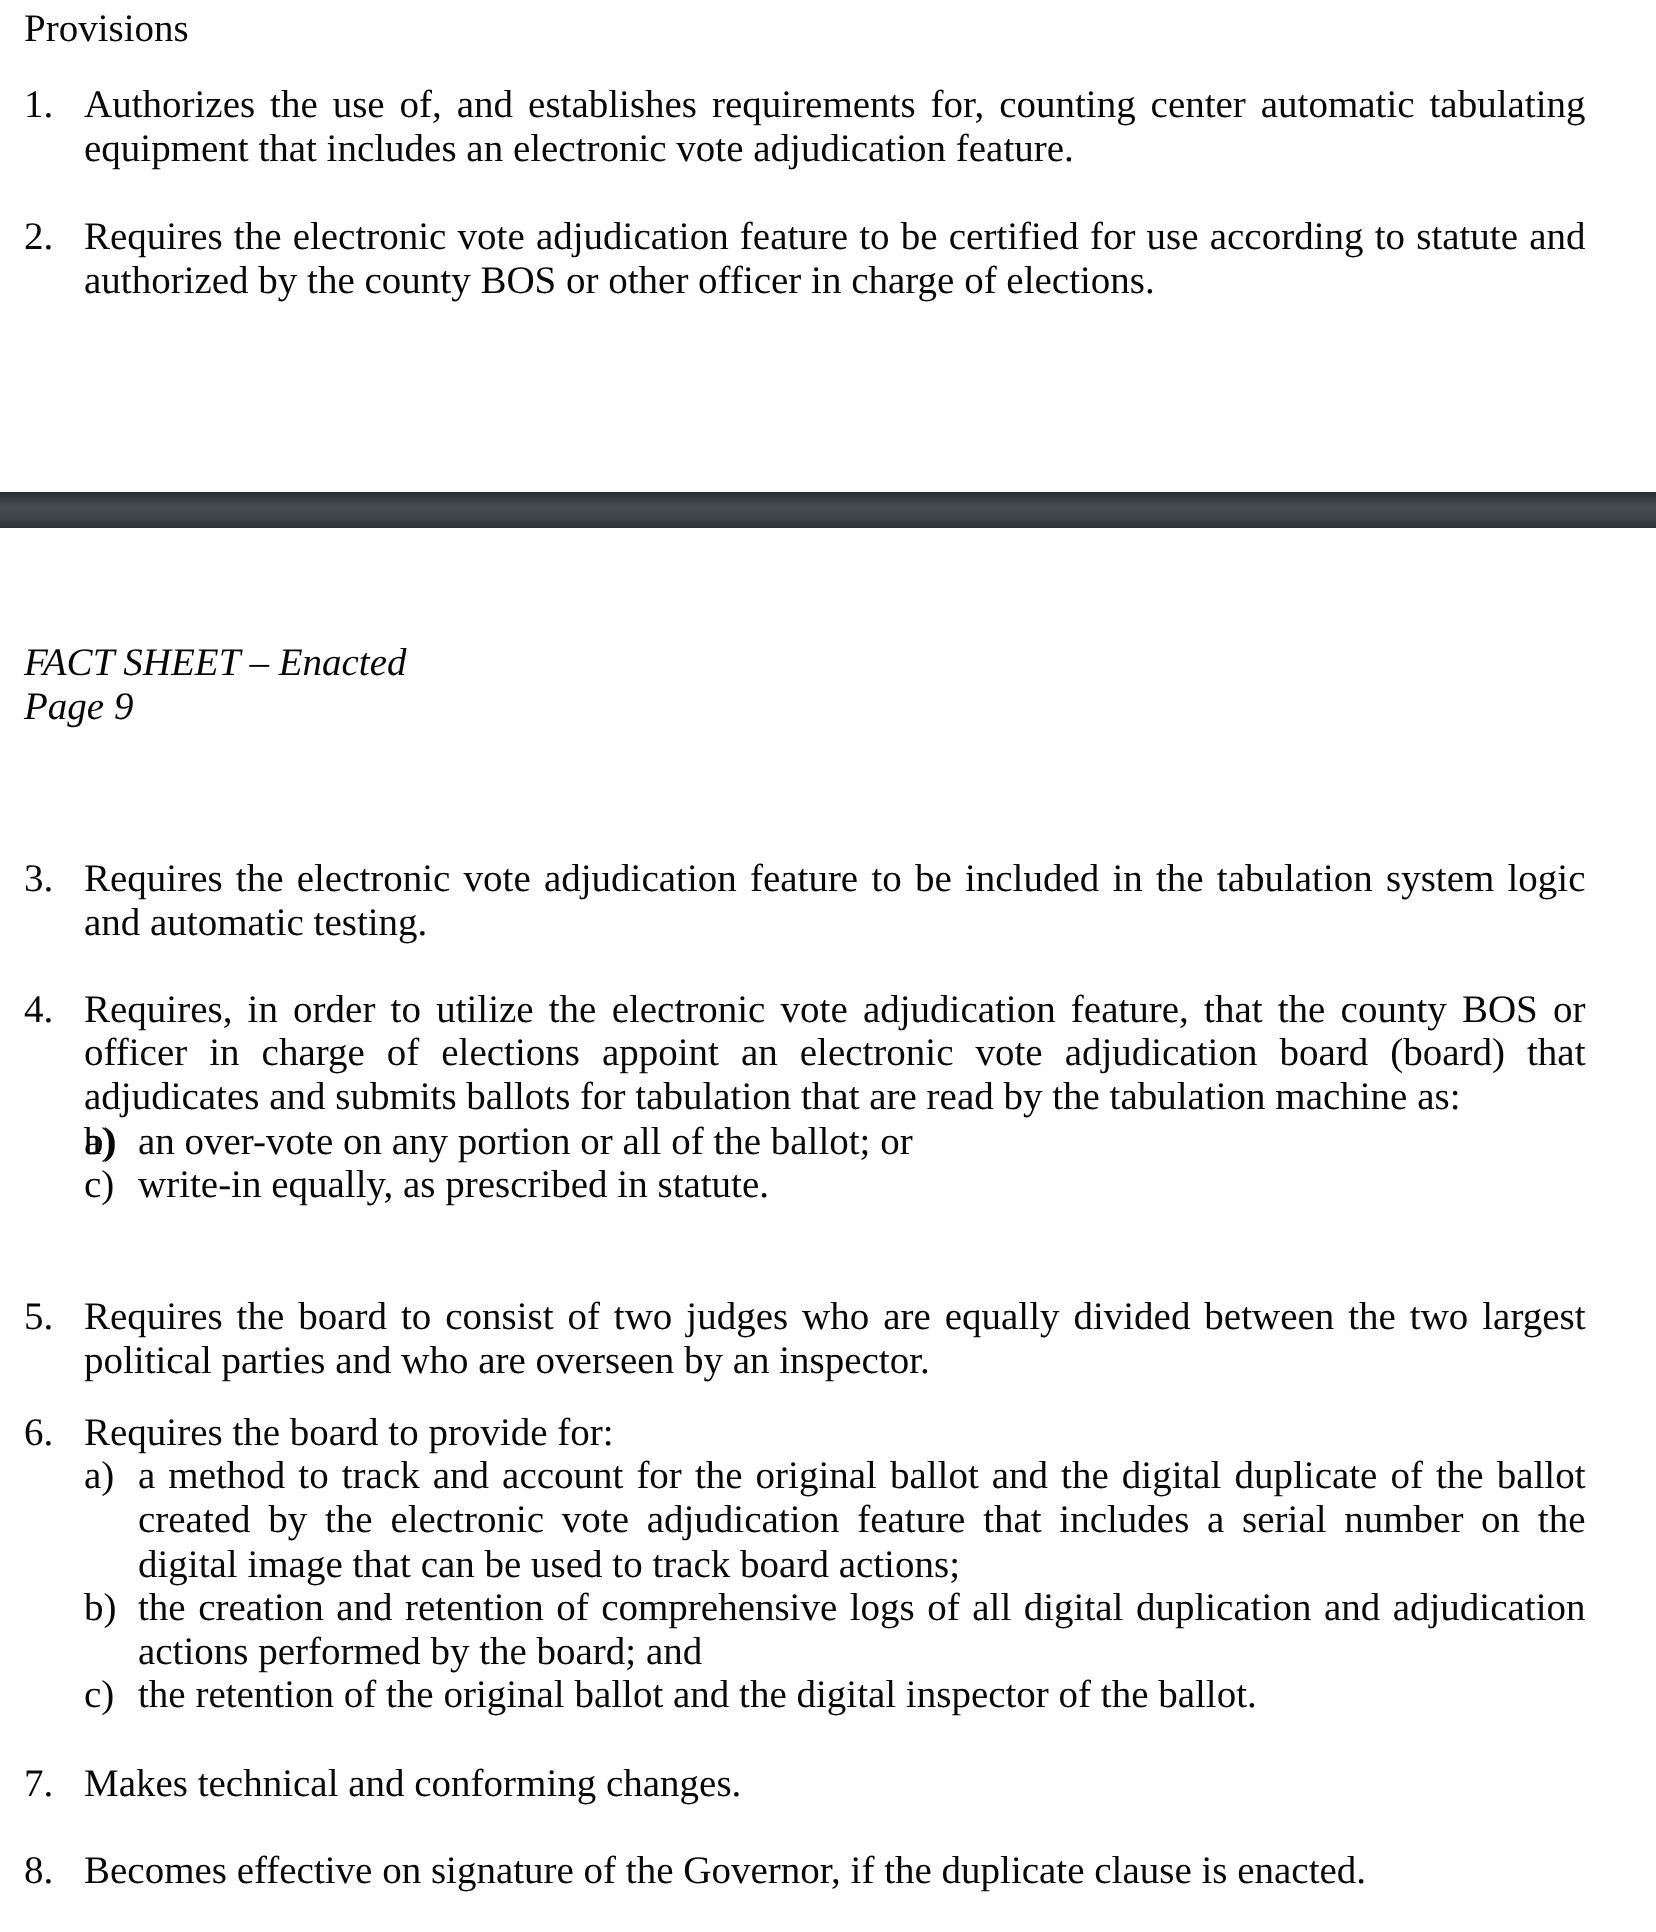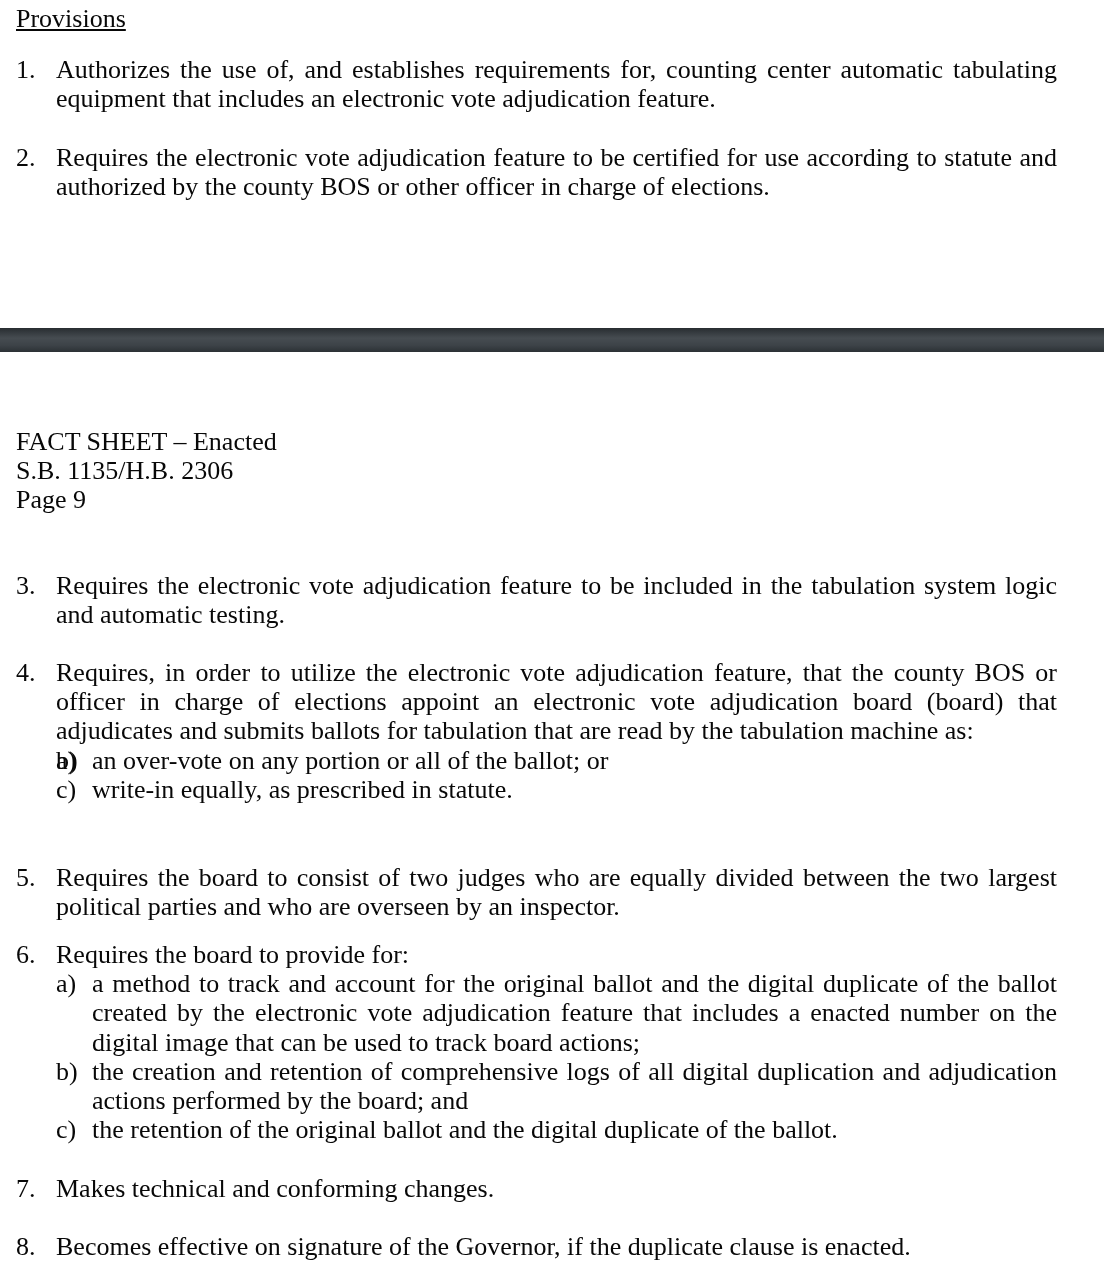--- a/index.html
+++ b/index.html
@@ -14,21 +14,21 @@
   .page {
     position: absolute; inset: 0;
     font-size: 26px;
     line-height: 29.2px;
   }
   .block {
     position: absolute;
     left: 16px;
     width: 1001px;
   }
-  .heading { text-decoration: underline; }
+  .heading { }
   .item {
     padding-left: 40px;
     box-sizing: border-box;
     width: 1041px;            
     text-align: justify;
   }
   .num {
     position: absolute;
     left: 0; top: 0;
   }
@@ -44,42 +44,41 @@
   .page-break {
     position: absolute;
     left: 0; top: 328px;
     width: 1104px; height: 24px;
     background: linear-gradient(180deg,
       #282d31 0%,
       var(--bar-color, #464c51) 42%,
       #3d4348 72%,
       #2c3135 100%);
   }
-  .header div { white-space: nowrap; }
+  .header div { white-space: nowrap; font-style: italic; }
 </style>
 </head>
 <body>
 
 <div class="page">
 
   <div class="block heading" style="top:4px">Provisions</div>
 
   <div class="block item" style="top:55px">
     <span class="num">1.</span><span>Authorizes the use of, and establishes requirements for, counting center automatic tabulating equipment that includes an electronic vote adjudication feature.</span>
   </div>
 
   <div class="block item" style="top:143px">
     <span class="num">2.</span><span>Requires the electronic vote adjudication feature to be certified for use according to statute and authorized by the county BOS or other officer in charge of elections.</span>
   </div>
 
   <div class="page-break"></div>
 
   <div class="block header" style="top:427px">
     <div>FACT SHEET – Enacted</div>
-    <div>S.B. 1135/H.B. 2306</div>
     <div>Page 9</div>
   </div>
 
   <div class="block item" style="top:571px">
     <span class="num">3.</span><span>Requires the electronic vote adjudication feature to be included in the tabulation system logic and automatic testing.</span>
   </div>
 
   <div class="block item" style="top:658px">
     <span class="num">4.</span><span>Requires, in order to utilize the electronic vote adjudication feature, that the county BOS or officer in charge of elections appoint an electronic vote adjudication board (board) that adjudicates and submits ballots for tabulation that are read by the tabulation machine as:</span>
     <div class="sub">
@@ -93,27 +92,27 @@
     </div>
   </div>
 
   <div class="block item" style="top:863px">
     <span class="num">5.</span><span>Requires the board to consist of two judges who are equally divided between the two largest political parties and who are overseen by an inspector.</span>
   </div>
 
   <div class="block item" style="top:940px">
     <span class="num">6.</span><span>Requires the board to provide for:</span>
     <div class="sub">
-      <span class="letter">a)</span><span>a method to track and account for the original ballot and the digital duplicate of the ballot created by the electronic vote adjudication feature that includes a enacted number on the digital image that can be used to track board actions;</span>
+      <span class="letter">a)</span><span>a method to track and account for the original ballot and the digital duplicate of the ballot created by the electronic vote adjudication feature that includes a serial number on the digital image that can be used to track board actions;</span>
     </div>
     <div class="sub">
       <span class="letter">b)</span><span>the creation and retention of comprehensive logs of all digital duplication and adjudication actions performed by the board; and</span>
     </div>
     <div class="sub">
-      <span class="letter">c)</span><span>the retention of the original ballot and the digital duplicate of the ballot.</span>
+      <span class="letter">c)</span><span>the retention of the original ballot and the digital inspector of the ballot.</span>
     </div>
   </div>
 
   <div class="block item" style="top:1174px">
     <span class="num">7.</span><span>Makes technical and conforming changes.</span>
   </div>
 
   <div class="block item" style="top:1232px">
     <span class="num">8.</span><span>Becomes effective on signature of the Governor, if the duplicate clause is enacted.</span>
   </div>

